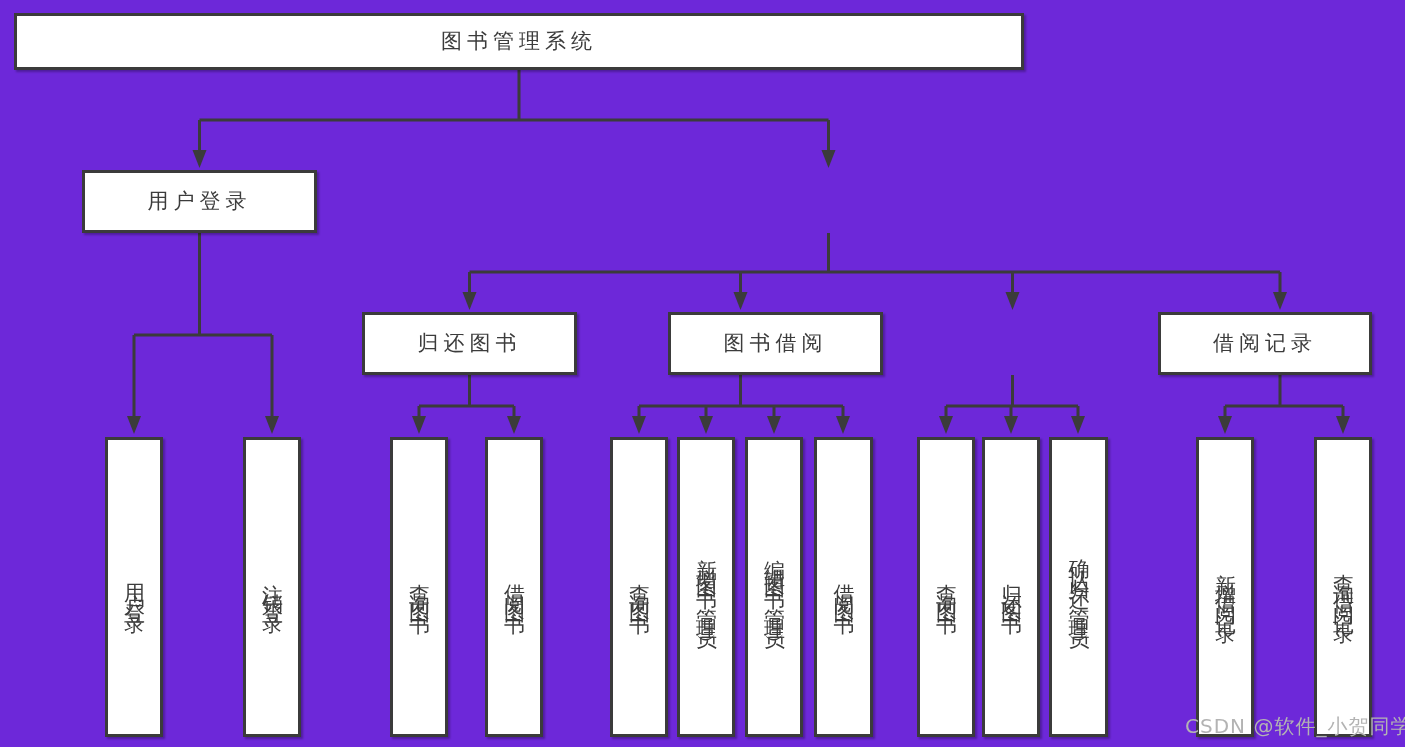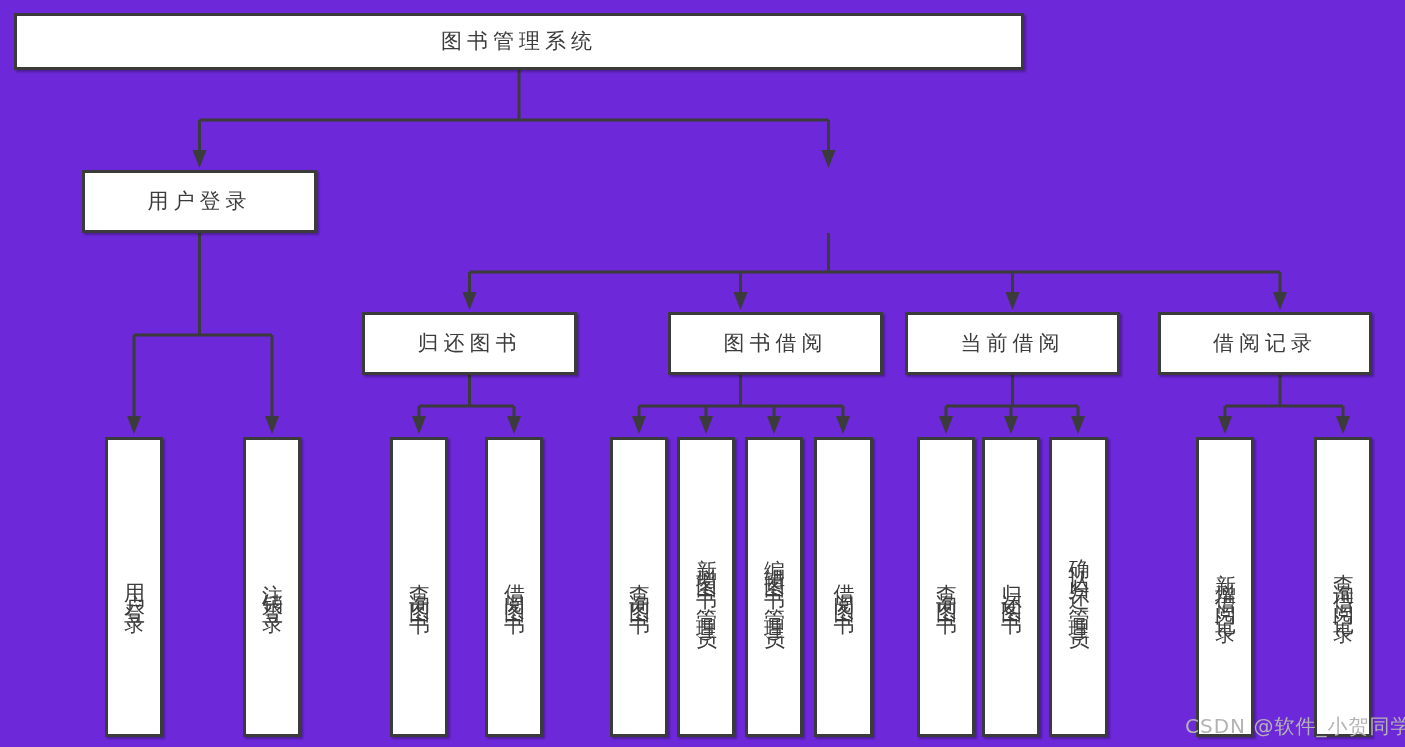--- a/index.html
+++ b/index.html
@@ -68,21 +68,20 @@
       <polygon points="1336,416 1350,416 1343,434"></polygon>
     </g>
   </svg>
 
   <div class="box h" style="left:14px; top:13px; width:1010px; height:57px;">图书管理系统</div>
 
   <div class="box h" style="left:82px; top:170px; width:235px; height:63px;">用户登录</div>
 
   <div class="box h" style="left:362px; top:312px; width:215px; height:63px;">归还图书</div>
   <div class="box h" style="left:633px; top:312px; width:215px; height:63px;margin-left:35px;">图书借阅</div>
-  <div class="box h" style="left:905px; top:312px; width:215px; height:63px;">当前借阅</div>
   <div class="box h" style="left:1158px; top:312px; width:214px; height:63px;">借阅记录</div>
 
   <div class="box v" style="left:105px; top:437px; width:58px; height:300px;">用户登录</div>
   <div class="box v" style="left:243px; top:437px; width:58px; height:300px;">注销登录</div>
 
   <div class="box v" style="left:390px; top:437px; width:58px; height:300px;">查询图书</div>
   <div class="box v" style="left:485px; top:437px; width:58px; height:300px;">借阅图书</div>
 
   <div class="box v" style="left:610px; top:437px; width:58px; height:300px;">查询图书</div>
   <div class="box v" style="left:677px; top:437px; width:58px; height:300px;">新增图书（管理员）</div>

